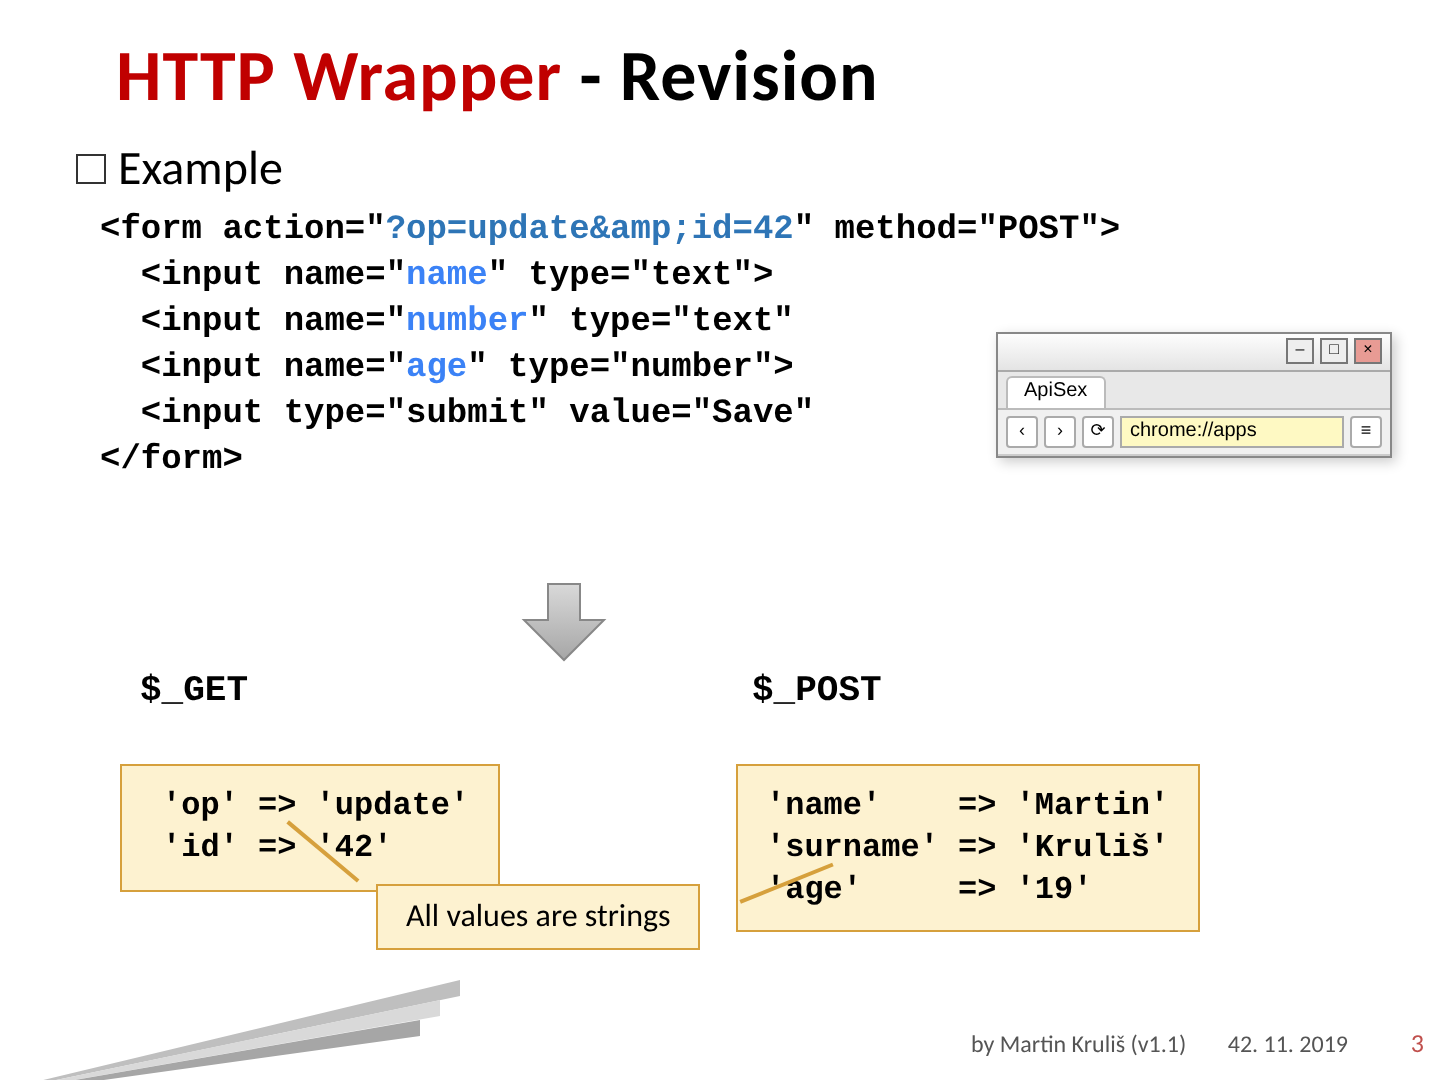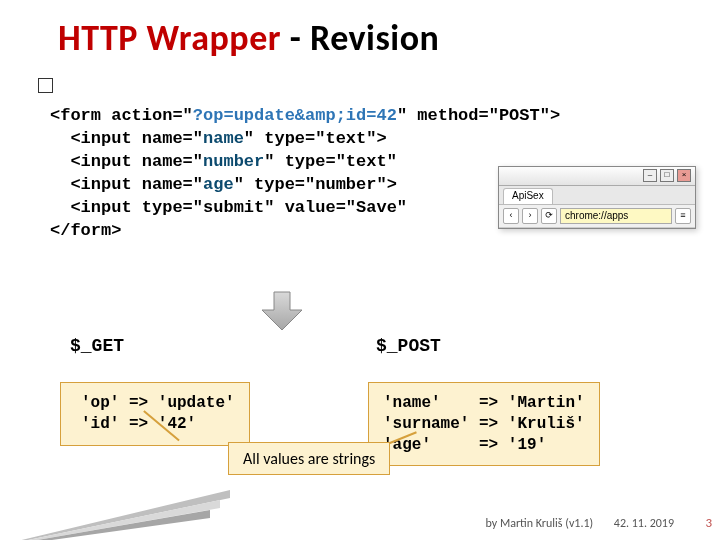--- a/index.html
+++ b/index.html
@@ -38,21 +38,21 @@
   .code-block {
     font-family: "Courier New", monospace;
     font-size: 17px;
     font-weight: bold;
     margin: 6px 0 0 50px;
     line-height: 1.35;
     white-space: pre;
   }
   .code-block .kw { color: #000; }
   .code-block .blue { color: #2e75b6; }
-  .code-block .green { color: #0c4a6e; }
+  .code-block .green { color: #3b82f6; }
   .arrow-down {
     position: absolute;
     left: 260px;
     top: 290px;
   }
   .arrow-down svg { display:block; }
   .var-label {
     position: absolute;
     font-family: "Courier New", monospace;
     font-weight: bold;
@@ -74,21 +74,20 @@
   .post-box { left: 368px; top: 366px; }
   .callout {
     position: absolute;
     left: 188px;
     top: 442px;
     background: #fdf2d0;
     border: 1.5px solid #d6a03c;
     padding: 6px 14px;
     font-size: 16px;
     font-family: Calibri, Arial, sans-serif;
-    margin-left: 40px;
   }
   .callout-line1 {
     position:absolute;
     width:46px; height:1.5px;
     background:#d6a03c;
     transform-origin: left center;
   }
   .callout-line1a { left:144px; top:410px; transform: rotate(40deg);}
   .callout-line2a { left:370px; top:450px; transform: rotate(-22deg); width:50px;}
   .footer {
@@ -169,21 +168,21 @@
   }
 </style>
 </head>
 <body>
 
 <div class="title">
   <span class="red">HTTP Wrapper</span><span class="black"> - </span><span class="black">Revision</span>
 </div>
 
 <div class="example-label">
-  <span class="box"></span>
+  <span class="box"></span><span>Example</span>
 </div>
 
 <div class="code-block"><span class="kw">&lt;form action="</span><span class="blue">?op=update&amp;amp;id=42</span><span class="kw">" method="POST"&gt;</span>
 <span class="kw">  &lt;input name="</span><span class="green">name</span><span class="kw">" type="text"&gt;</span>
 <span class="kw">  &lt;input name="</span><span class="green">number</span><span class="kw">" type="text"</span>
 <span class="kw">  &lt;input name="</span><span class="green">age</span><span class="kw">" type="number"&gt;</span>
 <span class="kw">  &lt;input type="submit" value="Save"</span>
 <span class="kw">&lt;/form&gt;</span></div>
 
 <div class="arrow-down">

